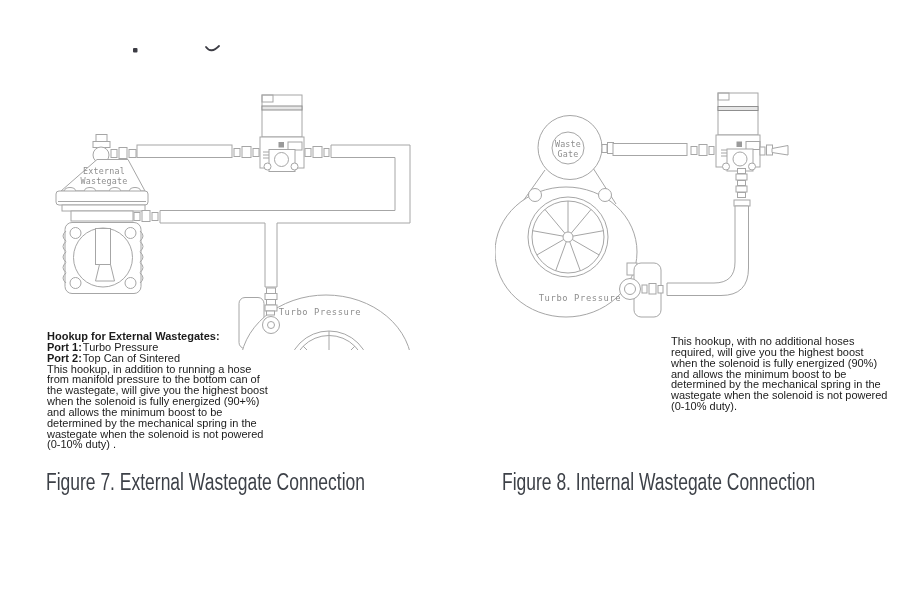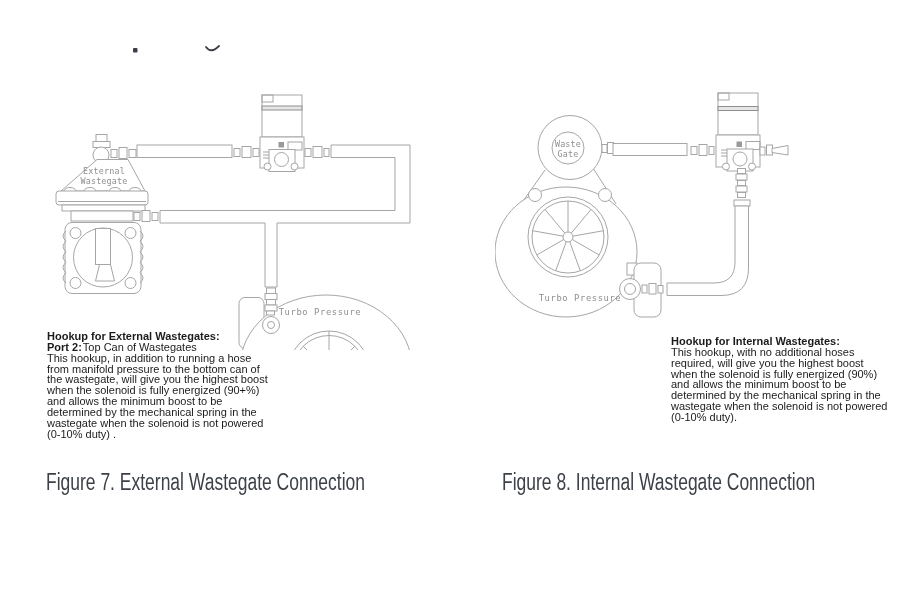--- a/index.html
+++ b/index.html
@@ -182,35 +182,38 @@
       <rect class="wf" x="642" y="285" width="5" height="8"></rect>
       <rect class="wf" x="649" y="283.5" width="7" height="10.5"></rect>
       <rect class="wf" x="658" y="285.5" width="5" height="7.5"></rect>
       <text class="cad cad-md" x="580" y="301">Turbo Pressure</text>
     </g>
   </svg>
 
   <div class="hookup" style="left:47px;top:331px;">
     <div class="hk-title">Hookup for External Wastegates:</div>
     <div class="port-row">
+      <span class="port-label">Port 1:</span>
+      <span class="port-value">Turbo Pressure</span>
+    </div>
+    <div class="port-row">
       <span class="port-label">Port 2:</span>
-      <span class="port-value">Top Can of Wastegates</span>
+      <span class="port-value">Top Can of Sintered</span>
     </div>
     <div class="hk-body">This hookup, in addition to running a hose
 from manifold pressure to the bottom can of
 the wastegate, will give you the highest boost
 when the solenoid is fully energized (90+%)
 and allows the minimum boost to be
 determined by the mechanical spring in the
 wastegate when the solenoid is not powered
 (0-10% duty) .</div>
   </div>
 
   <div class="hookup" style="left:671px;top:336px;">
-    <div class="hk-title">Hookup for Internal Wastegates:</div>
     <div class="hk-body">This hookup, with no additional hoses
 required, will give you the highest boost
 when the solenoid is fully energized (90%)
 and allows the minimum boost to be
 determined by the mechanical spring in the
 wastegate when the solenoid is not powered
 (0-10% duty).</div>
   </div>
 
   <div class="caption" style="left:46px;top:471px;">Figure 7. External Wastegate Connection</div>

